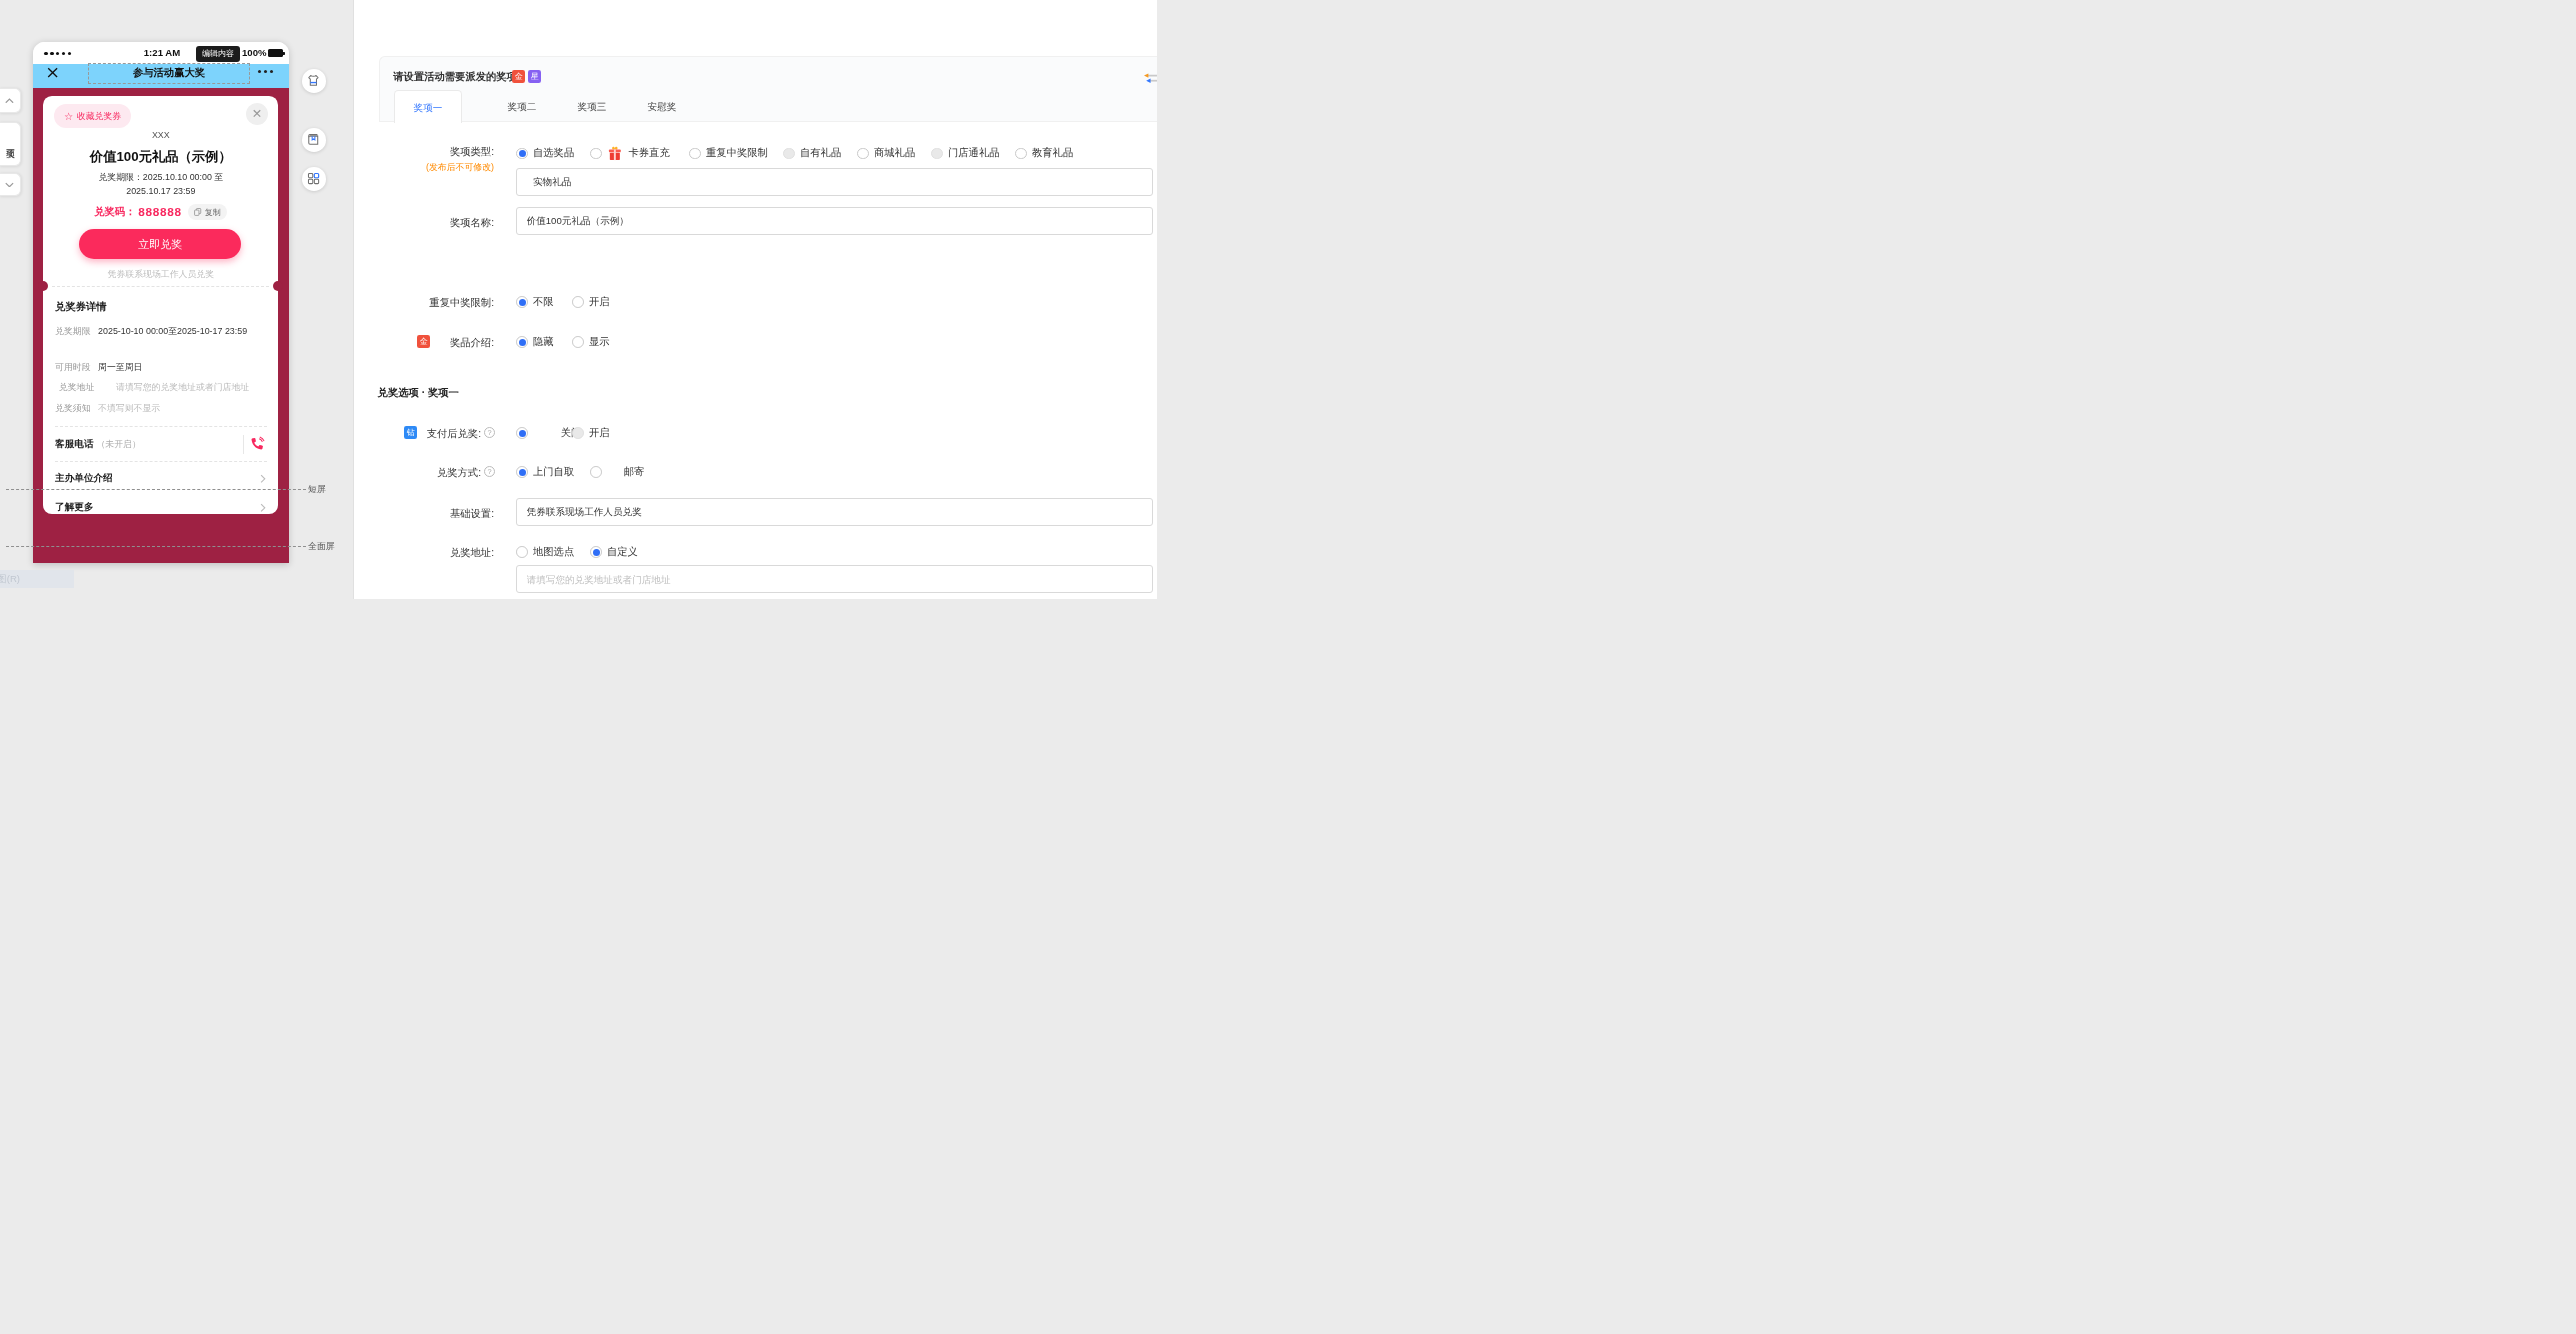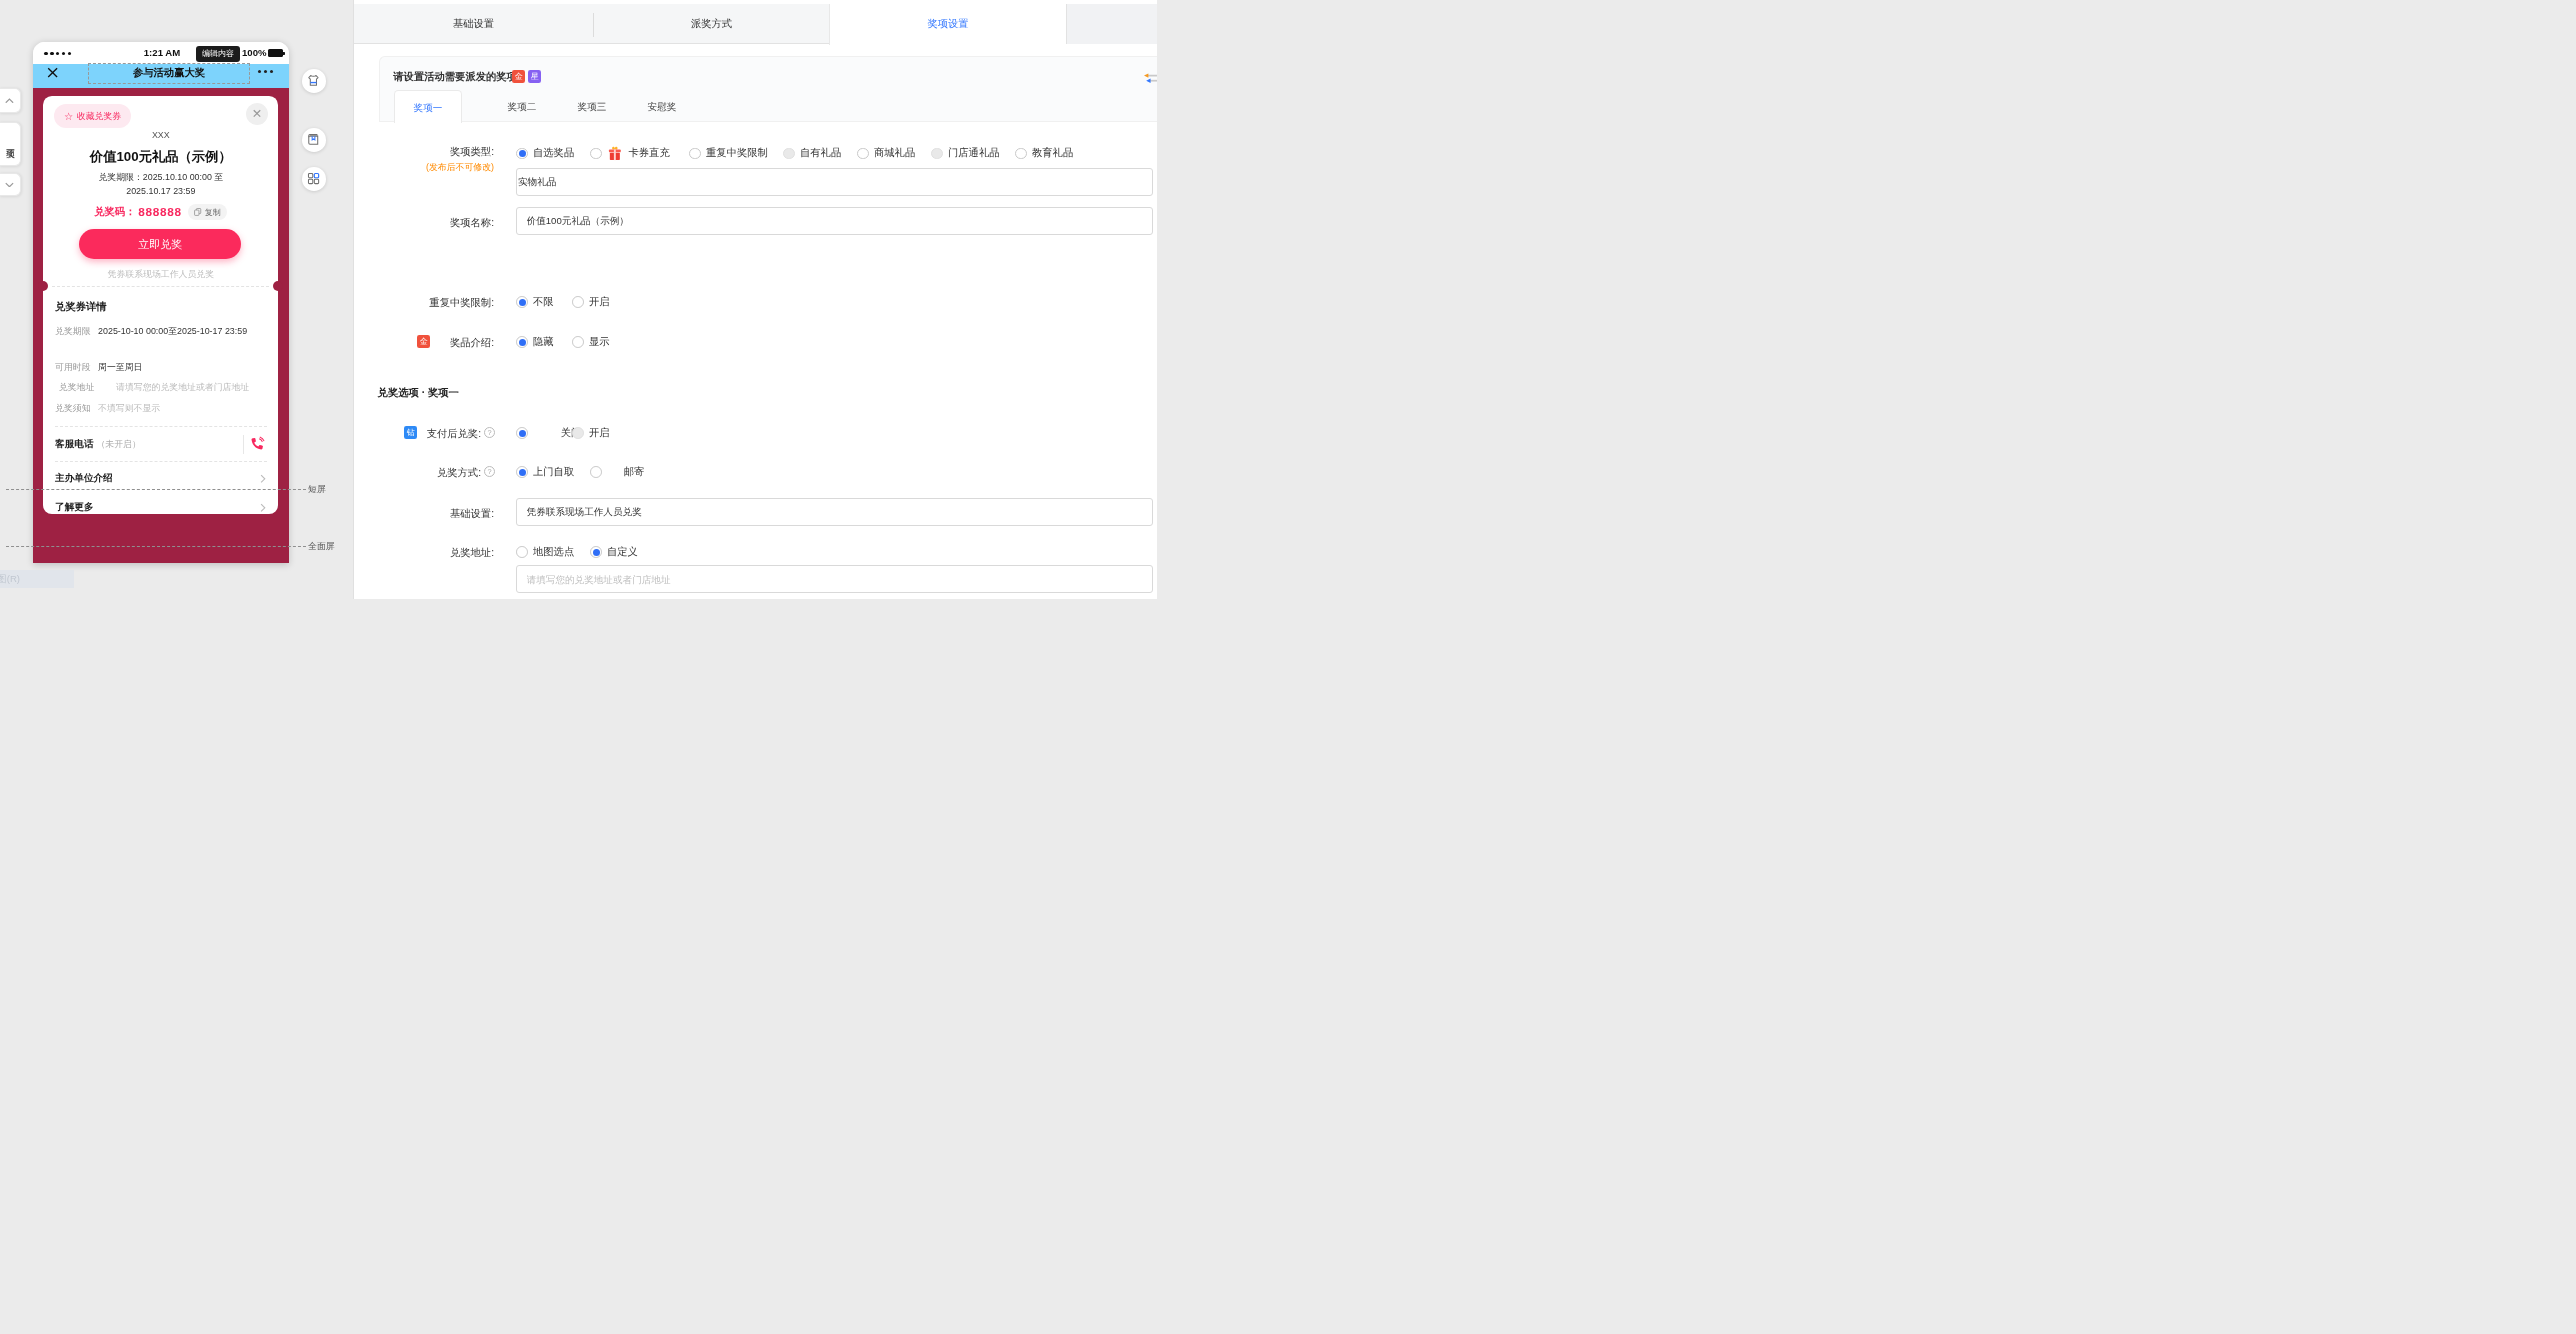--- a/index.html
+++ b/index.html
@@ -99,21 +99,21 @@
   .sub-tab.active { left:14px; width:68px; background:#fff; color:#3377fe; border:0.7px solid #eaeaea; border-bottom:none;
                     border-radius:4.4px 4.4px 0 0; height:33px; z-index:2; }
 
   .frow { position:absolute; }
   .flabel { position:absolute; left:0; top:0; width:140px; text-align:right; font-size:10.3px; color:#333; }
   .fnote { position:absolute; left:0; top:15.5px; width:140px; text-align:right; font-size:8.9px; color:#ff8a00; }
   .finput { position:absolute; left:162px; width:637px; height:28px; border:0.7px solid #d9d9d9; border-radius:3px;
             font-size:9.6px; color:#333; padding:0 9.6px; background:#fff; font-family:inherit; outline:none; }
   .finput::placeholder { color:#bfbfbf; }
   .fselect { position:absolute; left:162px; width:637px; height:28px; border:0.7px solid #d9d9d9; border-radius:3px;
-             font-size:9.6px; color:#333; padding:0 1px; line-height:26.6px; background:#fff; cursor:pointer; }
+             font-size:9.6px; color:#333; padding:0 16px; line-height:26.6px; background:#fff; cursor:pointer; }
 
   .ropt { position:absolute; top:0; height:12.5px; display:flex; align-items:center; gap:5.2px; cursor:pointer; }
   .rd { width:11.8px; height:11.8px; border-radius:50%; border:0.7px solid #c9c9c9; background:#fff; flex:none; position:relative; }
   .rd.sel:after { content:""; position:absolute; left:1.5px; top:1.5px; width:7.4px; height:7.4px; border-radius:50%; background:#2f6ef6; }
   .rd.dis { background:#e9e9e9; border-color:#e0e0e0; }
   .rlab { font-size:10.3px; color:#333; white-space:nowrap; }
 
   .row-badge { position:absolute; top:-1.5px; width:13.3px; height:13.3px; border-radius:2.2px; color:#fff; font-size:8px;
                text-align:center; line-height:13.3px; }
   .help-q { position:absolute; top:0px; width:11px; height:11px; border-radius:50%; border:0.7px solid #bbb; color:#aaa;
@@ -273,27 +273,20 @@
     <div class="guide-line" style="top:489px;"></div>
     <div class="guide-label" style="left:308px;top:483px;">短屏</div>
     <div class="guide-line" style="top:546px;"></div>
     <div class="guide-label" style="left:308px;top:540px;">全面屏</div>
 
     <div class="artifact">图(R)</div>
   </div>
 
   <div class="right-panel">
 
-    <div class="top-tabs">
-      <div class="ttab" style="left:0;width:239px;">基础设置</div>
-      <div class="ttab-div"></div>
-      <div class="ttab" style="left:240px;width:235px;">派奖方式</div>
-      <div class="ttab active">奖项设置</div>
-      <div class="ttab-filler"></div>
-    </div>
 
     <div class="form-head">
       <span class="fh-title">请设置活动需要派发的奖项</span>
       <span class="fh-badge gold">金</span>
       <span class="fh-badge star">星</span>
       <span class="swap-icon">
         <svg width="16" height="10.3" viewBox="0 0 22 14">
             <line x1="4" y1="3.5" x2="22" y2="3.5" stroke="#c9c9c9" stroke-width="2.4"></line>
             <polygon points="0,3.5 6,0.5 6,6.5" fill="#f59a23"></polygon>
             <line x1="7" y1="10.5" x2="22" y2="10.5" stroke="#c9c9c9" stroke-width="2.4"></line>

